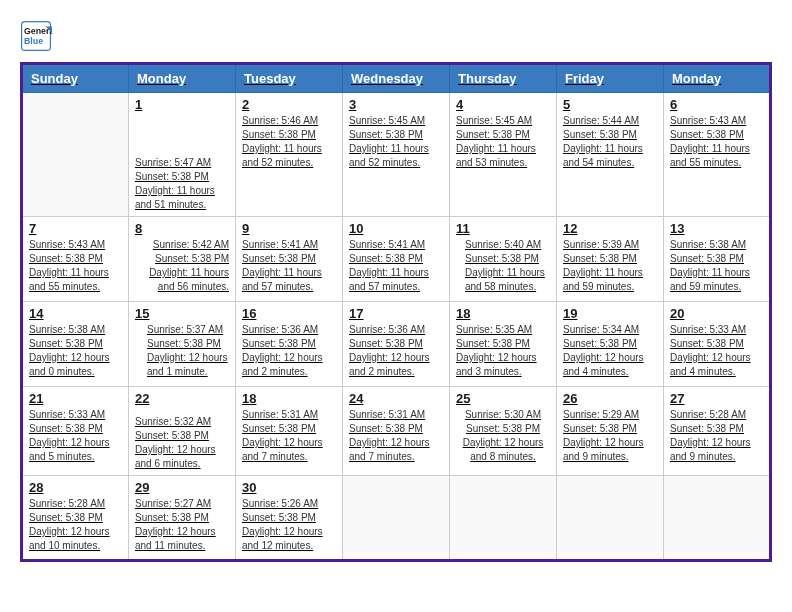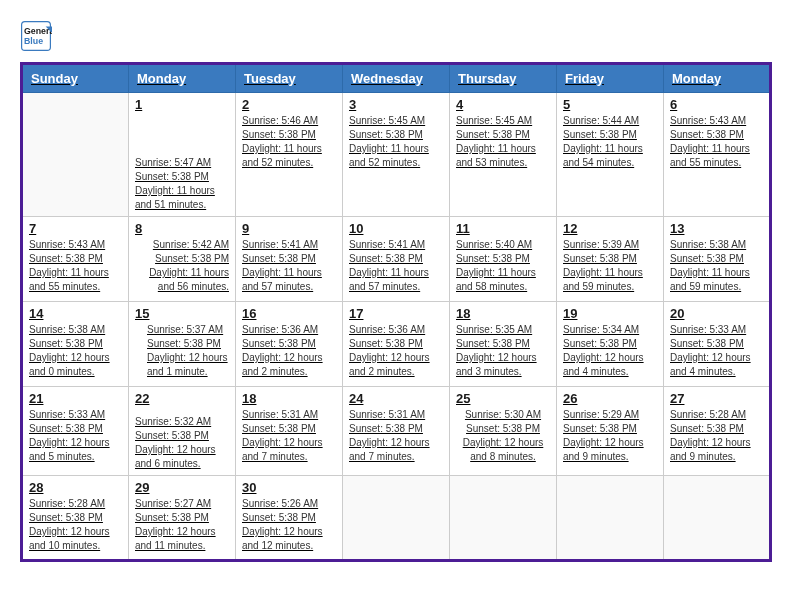--- a/index.html
+++ b/index.html
@@ -185,21 +185,21 @@
         </td>
         <td>
           <span class="day-num">10</span>
           <div class="day-info" style="white-space: pre-line;">Sunrise: 5:41 AM
 Sunset: 5:38 PM
 Daylight: 11 hours
 and 57 minutes.</div>
         </td>
         <td>
           <span class="day-num">11</span>
-          <div class="day-info" style="white-space: pre-line;">Sunrise: 5:40 AM
+          <div class="day-info" style="white-space: pre-line; margin-left: 9px;">Sunrise: 5:40 AM
 Sunset: 5:38 PM
 Daylight: 11 hours
 and 58 minutes.</div>
         </td>
         <td>
           <span class="day-num">12</span>
           <div class="day-info" style="white-space: pre-line;">Sunrise: 5:39 AM
 Sunset: 5:38 PM
 Daylight: 11 hours
 and 59 minutes.</div>

